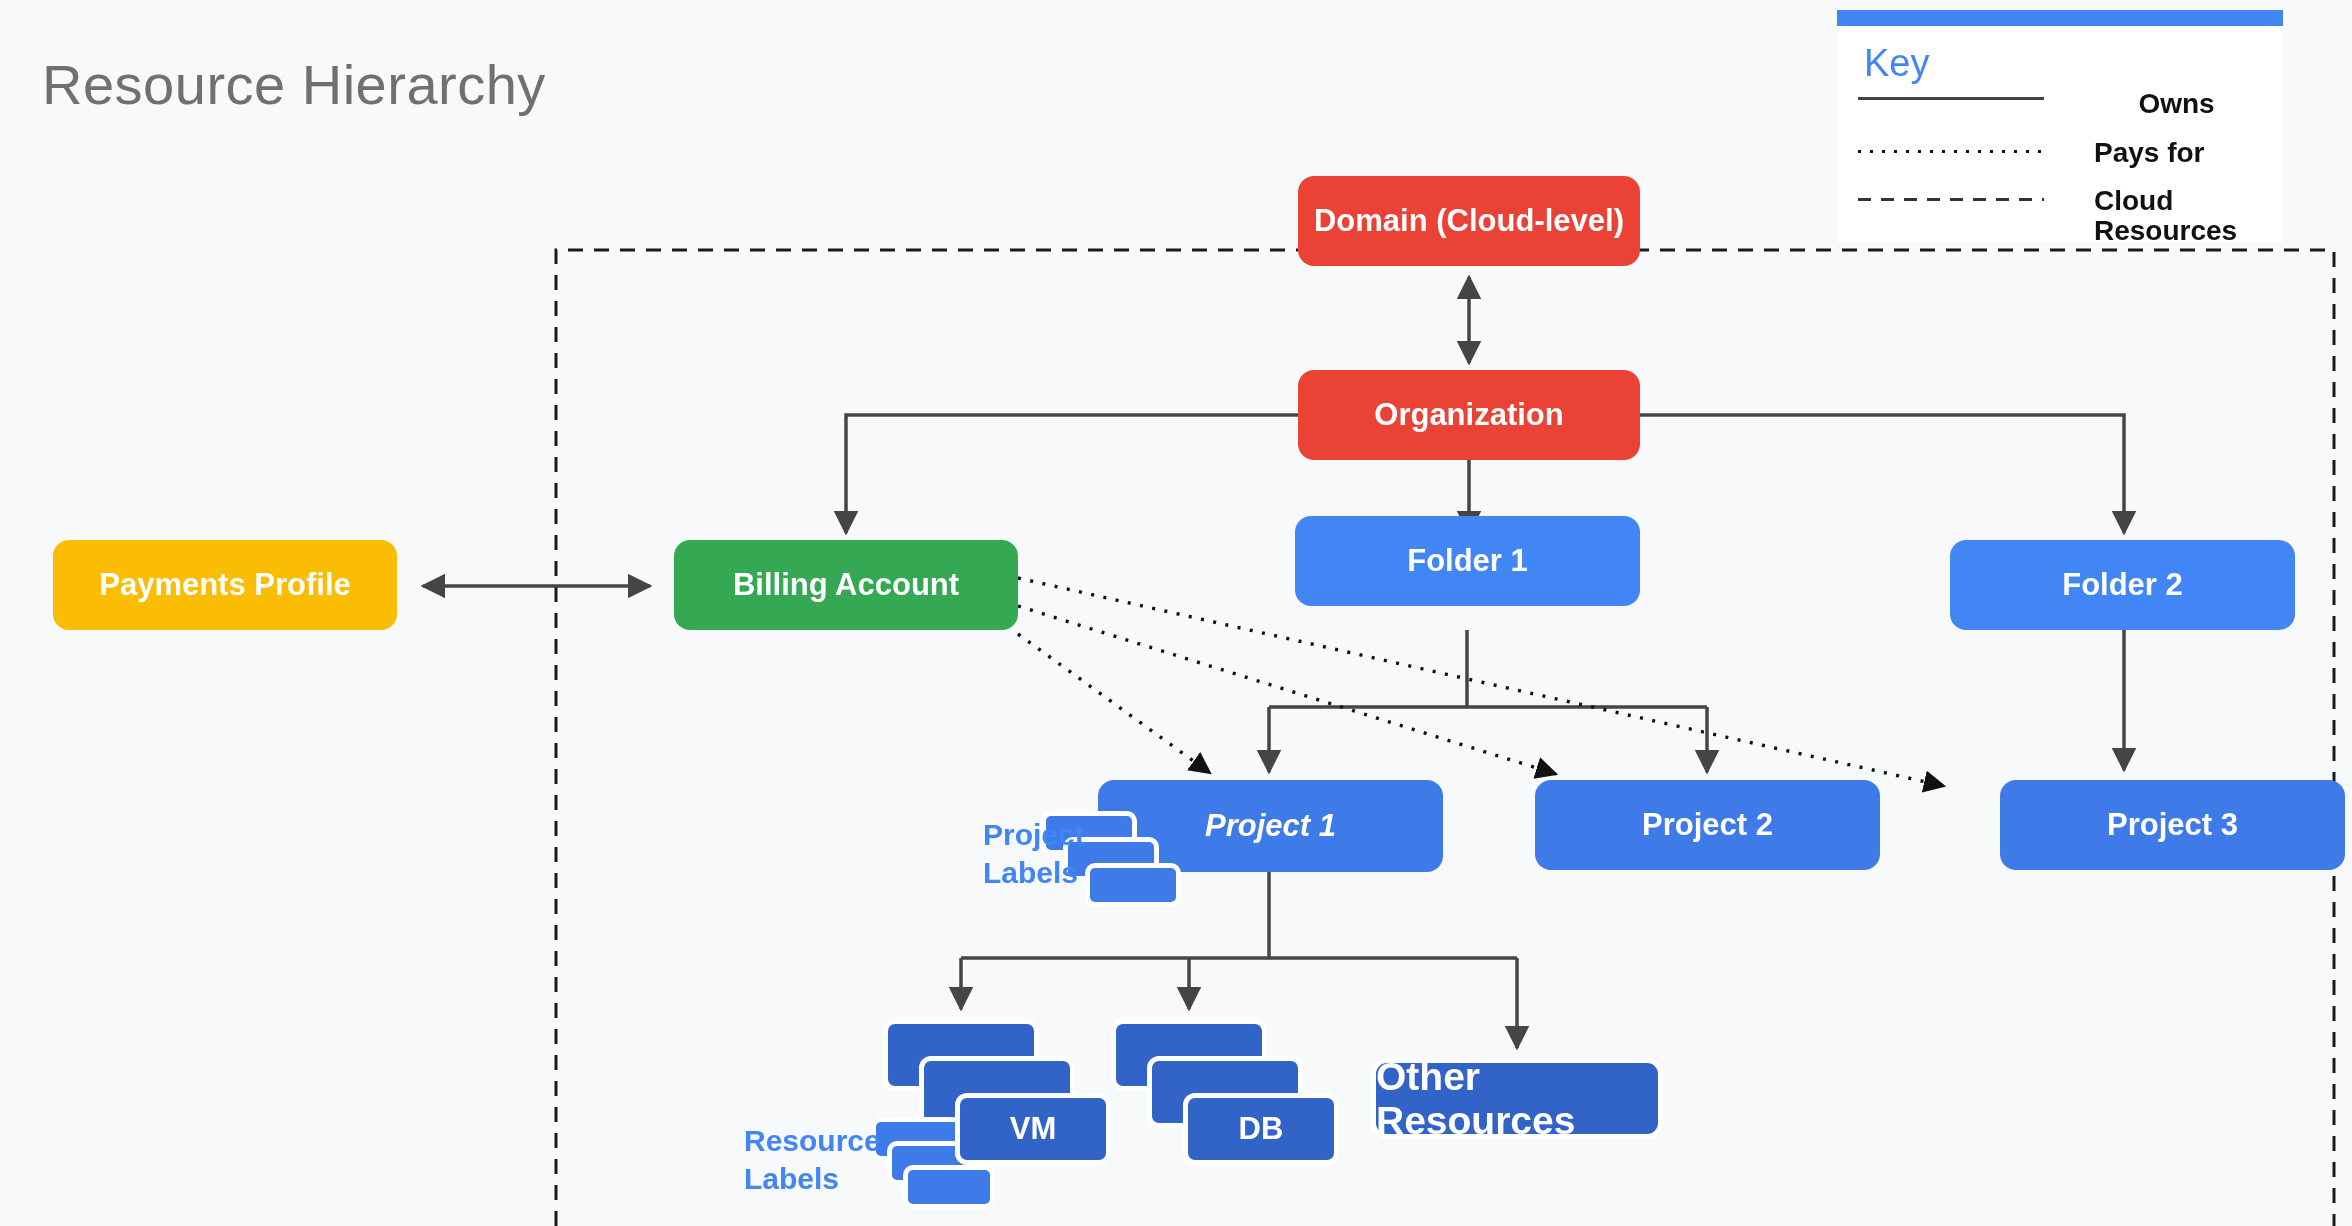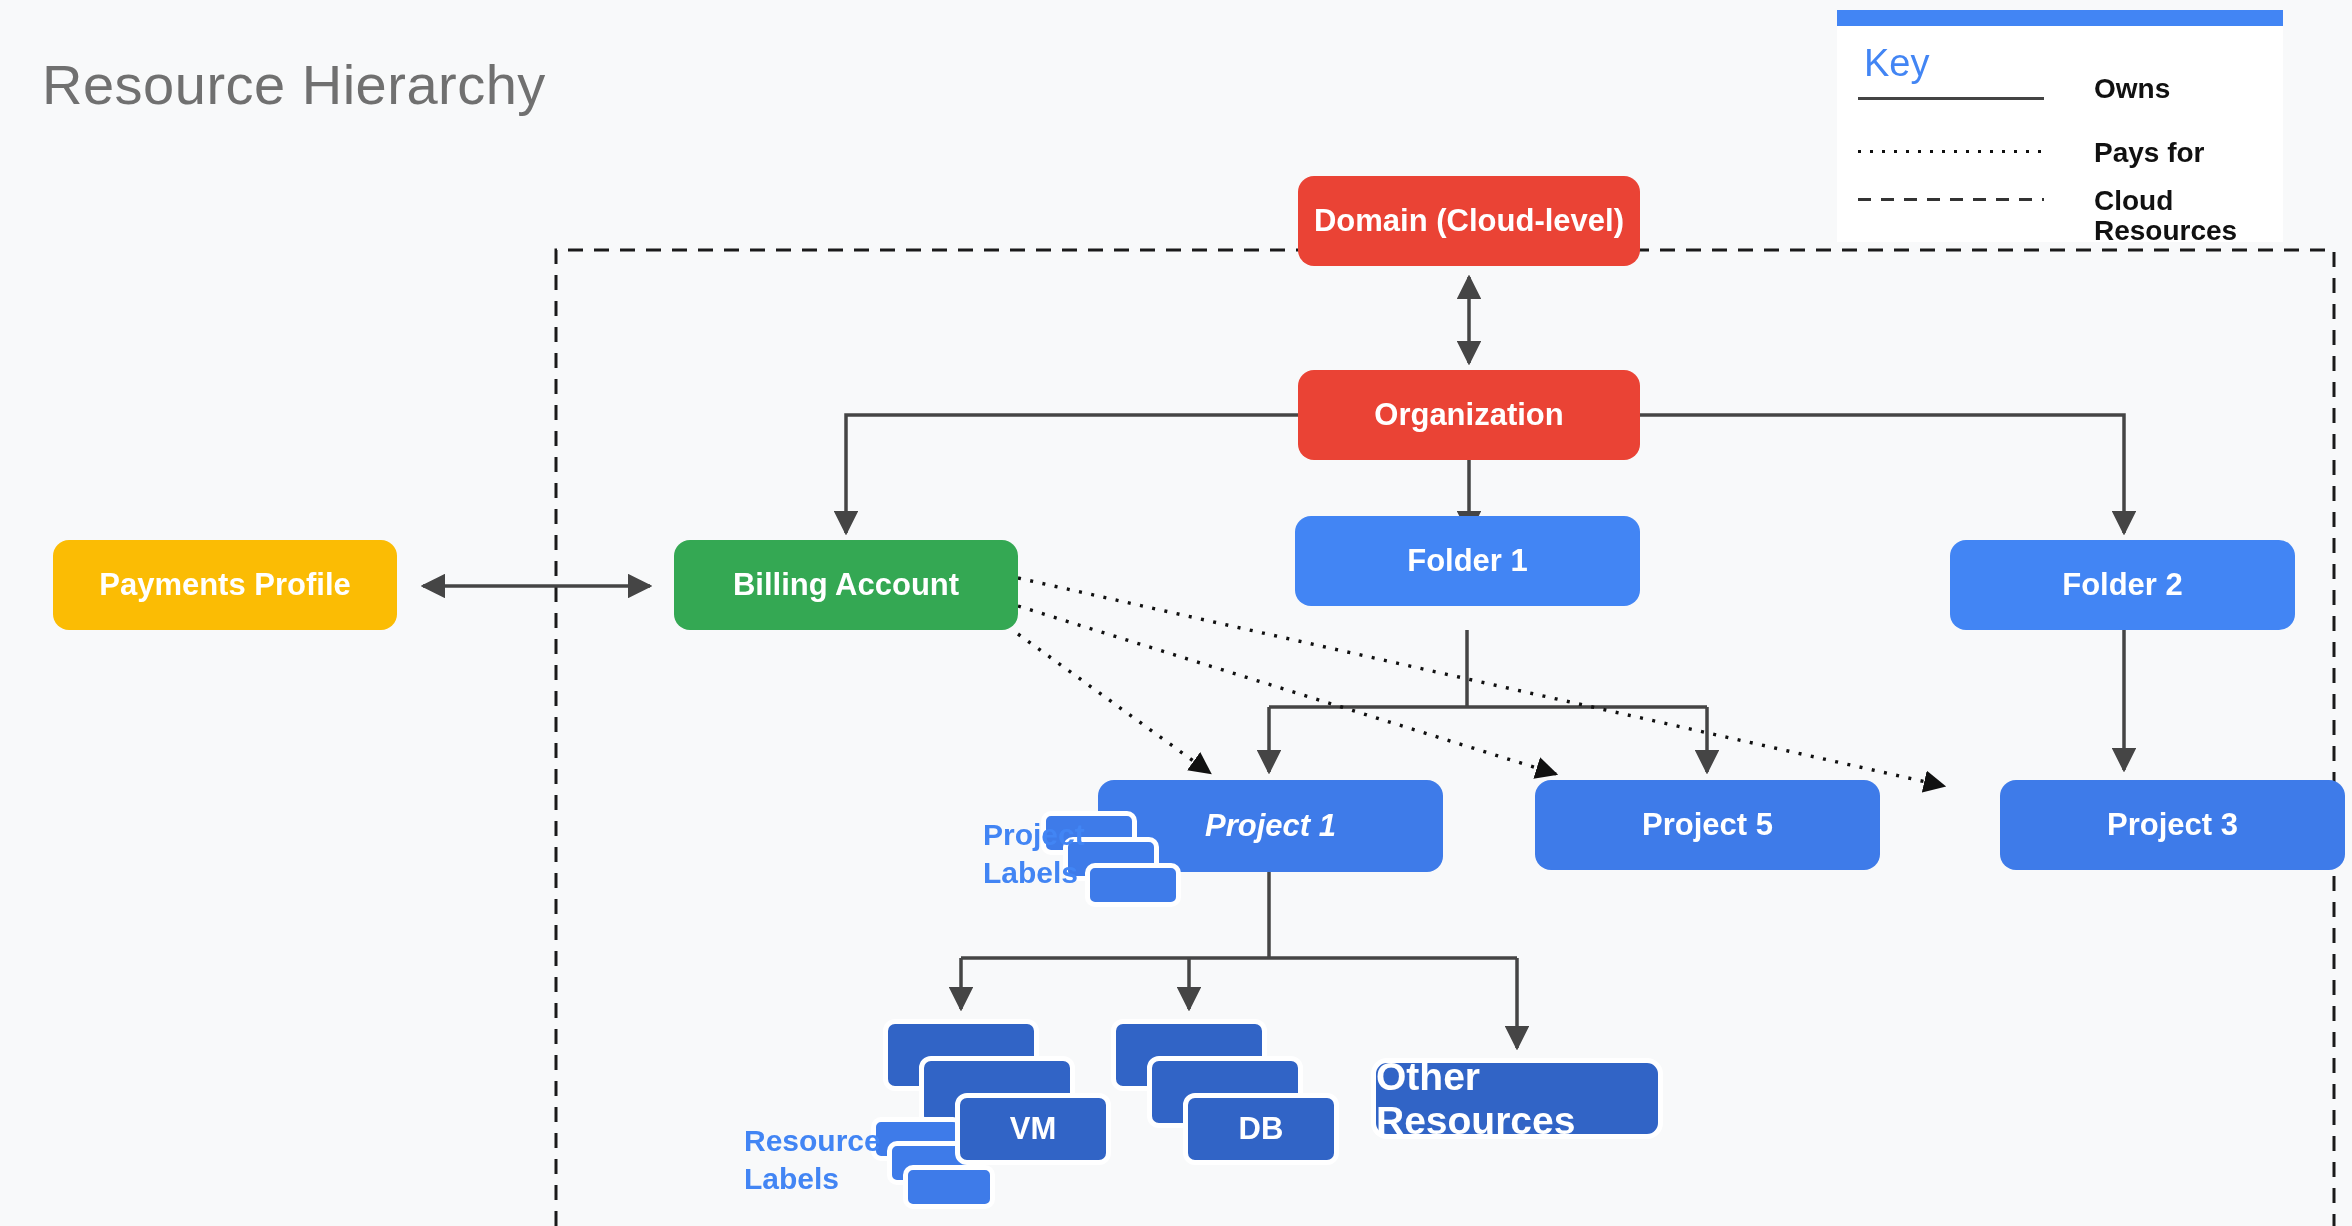--- a/index.html
+++ b/index.html
@@ -109,21 +109,21 @@
   <div class="node folder" style="left:1295px;top:516px;width:345px;height:90px;">
     <span>Folder 1</span>
   </div>
   <div class="node folder" style="left:1950px;top:540px;width:345px;height:90px;">
     <span>Folder 2</span>
   </div>
   <div class="node project" style="left:1098px;top:780px;width:345px;height:92px;font-style:italic;">
     <span>Project 1</span>
   </div>
   <div class="node project" style="left:1535px;top:780px;width:345px;height:90px;">
-    <span>Project 5</span>
+    <span>Project 2</span>
   </div>
   <div class="node project" style="left:2000px;top:780px;width:345px;height:90px;">
     <span>Project 3</span>
   </div>
 
   <div class="card labelcard" style="left:1041px;top:811px;width:96px;height:44px;"></div>
   <div class="card labelcard" style="left:1063px;top:837px;width:96px;height:44px;"></div>
   <div class="card labelcard" style="left:1085px;top:863px;width:96px;height:44px;"></div>
 
   <div class="card" style="left:883px;top:1019px;width:156px;height:72px;"></div>
@@ -146,20 +146,20 @@
     <span>Other Resources</span>
   </div>
 
   <div class="annotation" style="left:983px;top:816px;width:122px;">Project Labels</div>
   <div class="annotation" style="left:744px;top:1122px;width:140px;">Resource Labels</div>
 
   <div class="legend">
     <div class="legend-bar"></div>
     <div class="legend-title">Key</div>
     <div class="legend-sample solid" style="top:87px;"></div>
-    <div class="legend-label" style="top:64px;">Owns</div>
+    <div class="legend-label" style="top:79px;text-align:center;">Owns</div>
     <div class="legend-sample dotted" style="top:140px;"></div>
     <div class="legend-label" style="top:128px;">Pays for</div>
     <div class="legend-sample dashed" style="top:188px;"></div>
     <div class="legend-label" style="top:176px;">Cloud Resources</div>
   </div>
 
 </div>
 
 </body></html>

